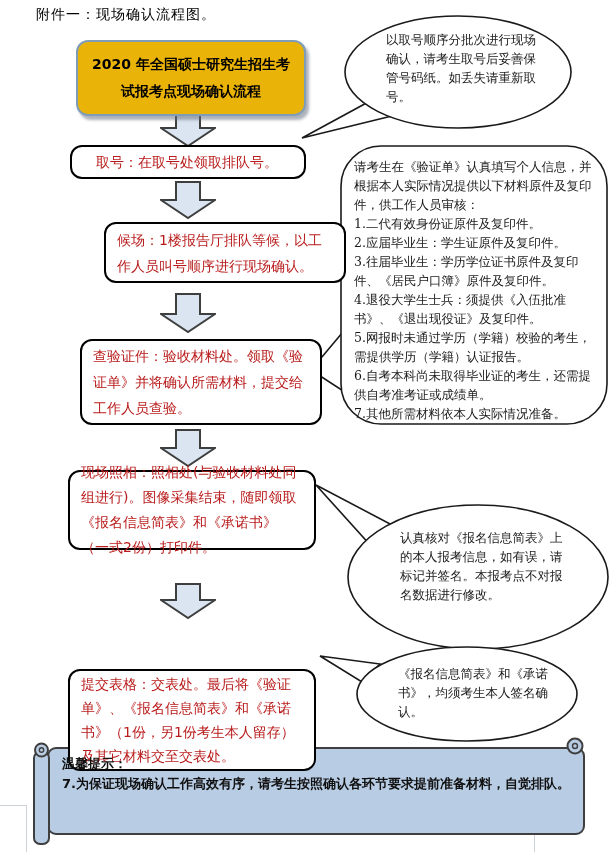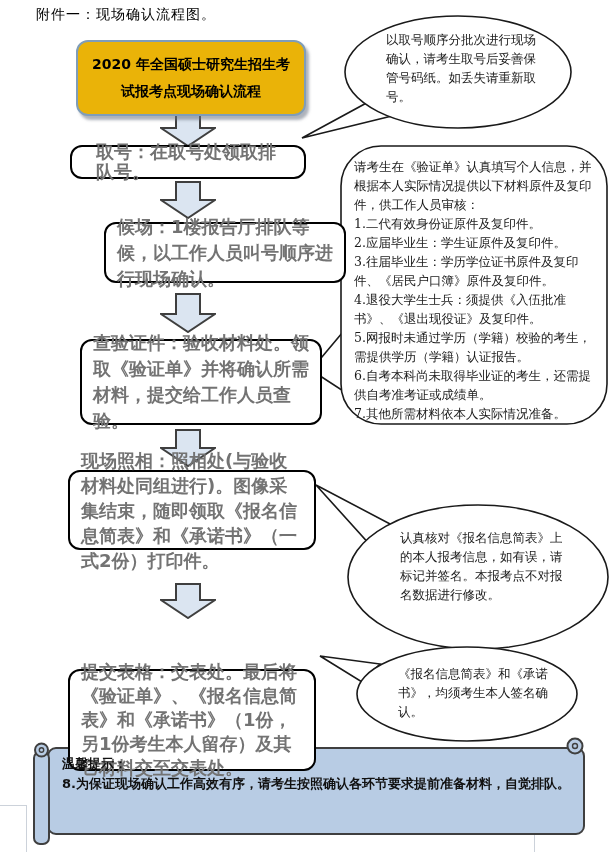--- a/index.html
+++ b/index.html
@@ -10,21 +10,21 @@
   
   .start-node{position:absolute;left:76px;top:40px;width:226px;height:72px;
           background:#eab308;border:2px solid #7f9db9;border-radius:12px;
           box-shadow:3px 4px 3px rgba(105,115,130,.55);
           display:flex;align-items:center;justify-content:center;z-index:2;}
   .start-node .lbl{font-weight:bold;font-size:14px;line-height:27px;color:#000;
           text-align:center;padding:0 10px;}
   
   .step{position:absolute;background:#fff;border:2.5px solid #000;border-radius:12px;
           z-index:2;box-sizing:border-box;display:flex;align-items:center;}
-  .step .lbl{font-weight:bold;font-size:18px;line-height:26px;color:#737373;padding:2px 11px;}
+  .step .lbl{font-weight:normal;font-size:14px;line-height:26px;color:#b91c1c;padding:2px 11px;}
   .step1{left:70px;top:145px;width:236px;height:34px;}
   .step1 .lbl{padding:0 11px 0 24px;line-height:20px;}
   .step2{left:68px;top:222px;width:242px;height:61px;margin-left:36px;}
   .step3{left:80px;top:339px;width:242px;height:86px;}
   .step4{left:68px;top:470px;width:248px;height:80px;}
   .step4 .lbl{line-height:25px;}
   .step5{left:68px;top:622px;width:248px;height:102px;margin-top:47px;}
   .step5 .lbl{line-height:24px;}
   
   .arrow{position:absolute;z-index:1;}
@@ -120,20 +120,20 @@
   <svg class="scroll-svg" width="568" height="116" viewBox="0 0 568 116">
     <rect x="22" y="12" width="536" height="86" rx="8" ry="8" fill="#b8cce4"></rect>
     <rect x="8" y="16" width="15" height="92" rx="6" ry="6" fill="#b8cce4"></rect>
     <circle cx="15.5" cy="14" r="6.5" fill="#b8cce4"></circle>
     <circle class="inner" cx="15.5" cy="14" r="2.2"></circle>
     <circle cx="549" cy="10" r="7.5" fill="#b8cce4"></circle>
     <circle class="inner" cx="549" cy="10" r="2.5"></circle>
   </svg>
   <div class="notice-text">
     <div>温馨提示：</div>
-    <div>8.为保证现场确认工作高效有序，请考生按照确认各环节要求提前准备材料，自觉排队。</div>
+    <div>7.为保证现场确认工作高效有序，请考生按照确认各环节要求提前准备材料，自觉排队。</div>
   </div>
 
   <div class="artifact" style="left:0;top:805px;width:27px;height:1px"></div>
   <div class="artifact" style="left:26px;top:805px;width:1px;height:47px"></div>
   <div class="artifact" style="left:534px;top:834px;width:1px;height:18px"></div>
 
 </div>
 
 </body></html>

